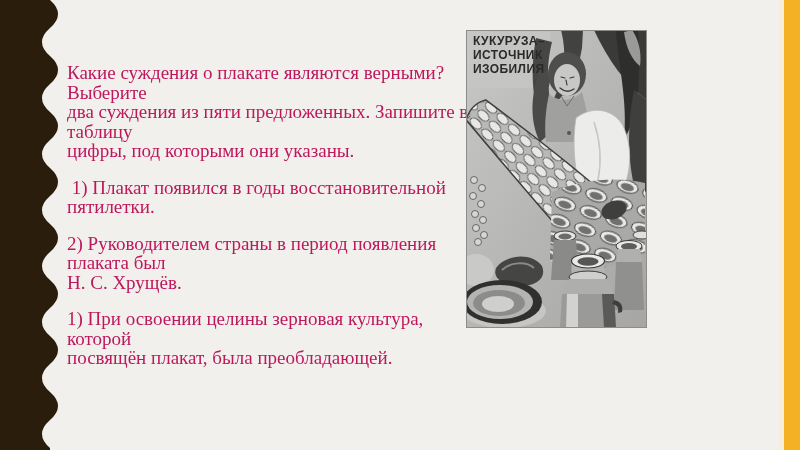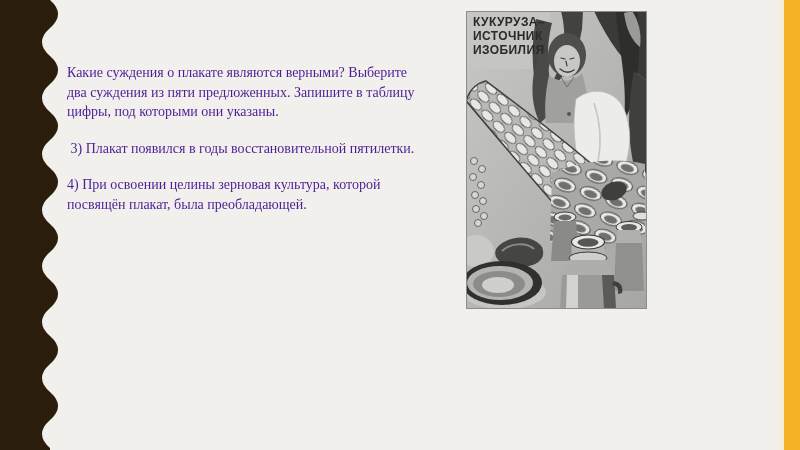--- a/index.html
+++ b/index.html
@@ -13,27 +13,27 @@
   
   .wave-band{position:absolute;left:0;top:0;width:70px;height:450px;}
 
   
   .cream-strip{position:absolute;top:0;right:16px;width:5px;height:450px;background:#f6eed8;}
   .accent-strip{position:absolute;top:0;right:0;width:16px;height:450px;background:#f5b125;}
 
   
   .question{
     position:absolute;left:67px;top:63px;width:406px;
-    color:#4c1d95;font-size:14px;line-height:19.5px;
+    color:#be185d;font-size:19px;line-height:19.5px;
   }
   .question p{margin:0 0 17px 0;white-space:pre-wrap;}
 
   
   .poster{
-    position:absolute;left:466px;top:11px;width:181px;height:298px;
+    position:absolute;left:466px;top:30px;width:181px;height:298px;
   }
   .poster svg{display:block;}
   .poster-title{
     font-family:"Liberation Sans", sans-serif;
     font-weight:bold;font-size:12px;letter-spacing:.4px;
     fill:#2a2a28;
   }
 </style>
 </head>
 <body>
@@ -46,22 +46,24 @@
       q16,14 0,28 q-16,14 0,28 q16,14 0,28 q-16,14 0,28
       q16,14 0,28 q-16,14 0,28 q16,14 0,28 q-16,14 0,28
       q16,14 0,28 q-16,14 0,28 q16,14 0,28 q-16,14 0,28
       L50,450 L0,450 Z"></path>
   </svg>
 
   <div class="question">
     <p>Какие суждения о плакате являются верными? Выберите
 два суждения из пяти предложенных. Запишите в таблицу
 цифры, под которыми они указаны.</p>
-    <p> 3) Плакат появился в годы восстановительной пятилетки.</p>
-    <p>4) При освоении целины зерновая культура, которой
+    <p> 1) Плакат появился в годы восстановительной пятилетки.</p>
+    <p>2) Руководителем страны в период появления плаката был
+Н. С. Хрущёв.</p>
+    <p>1) При освоении целины зерновая культура, которой
 посвящён плакат, была преобладающей.</p>
   </div>
 
   <div class="poster">
     <svg width="181" height="298" viewBox="0 0 181 298">
       <defs>
         <linearGradient id="pbg" x1="0" y1="0" x2="1" y2="1">
           <stop offset="0" stop-color="#c7c7c5"></stop>
           <stop offset="1" stop-color="#a6a6a4"></stop>
         </linearGradient>

